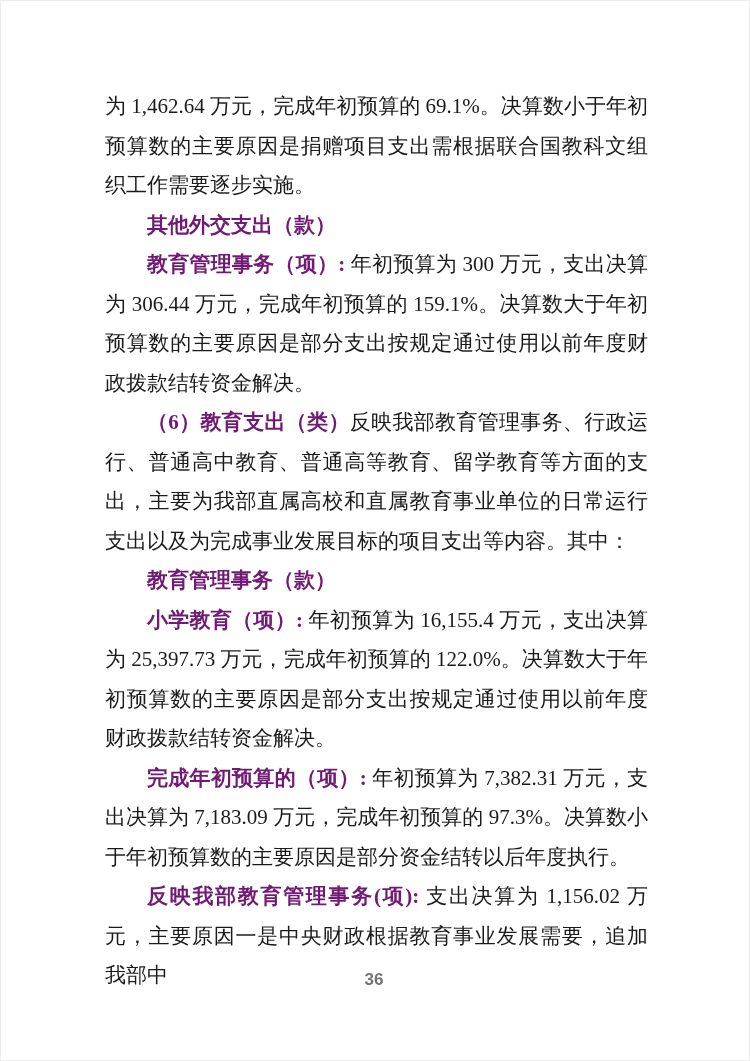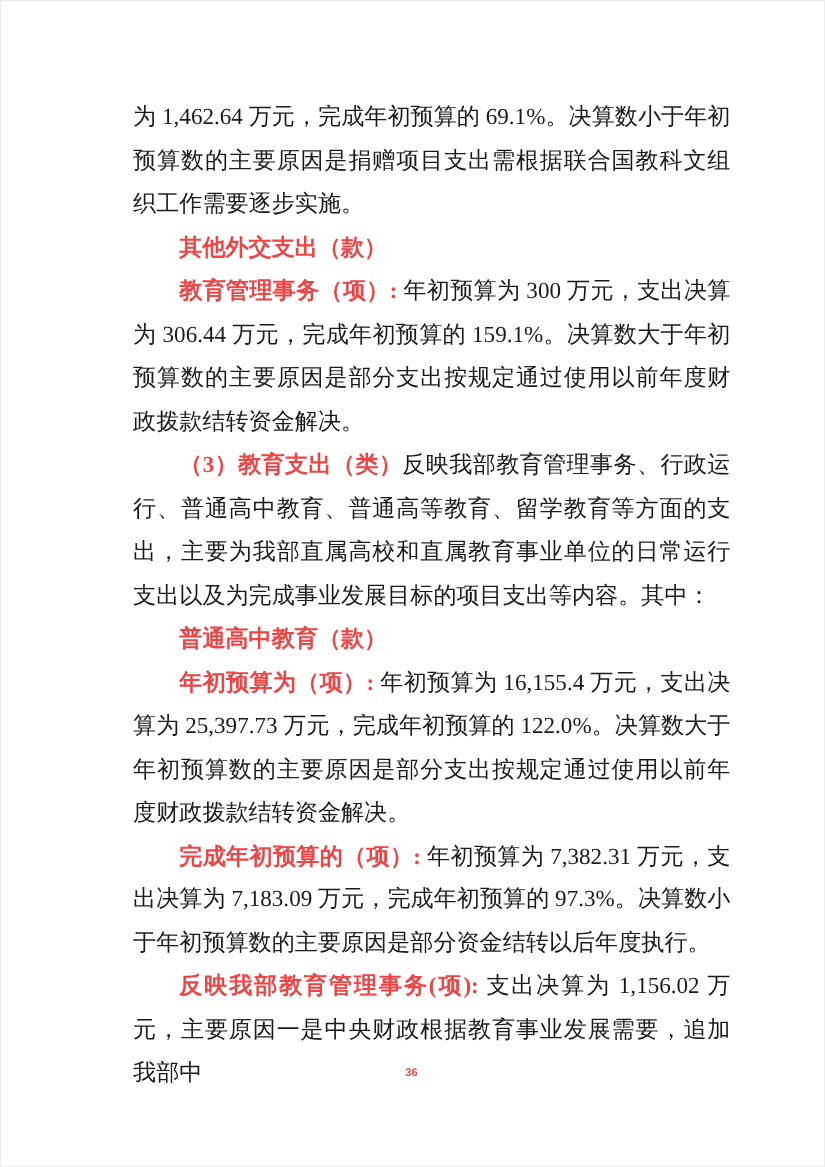--- a/index.html
+++ b/index.html
@@ -14,57 +14,56 @@
     background: #ffffff;
     overflow: hidden;
     box-sizing: border-box;
     border: 1px solid #ececec;
   }
   .doc-body {
     position: absolute;
     left: 104px;
     top: 86px;
     width: 543px;
-    margin-left: 16px;
   }
   .para {
     margin: 0;
     font-family: "Liberation Serif", "DejaVu Serif", serif;
     font-size: 21px;
     line-height: 39.5px;
     color: #1a1a1a;
     text-align: justify;
     text-justify: inter-character;
     word-break: break-all;
   }
   .para.indent {
     text-indent: 2em;
   }
   .run { font-weight: 400; }
-  .run.bold { font-weight: 700; color: #ef4444; }
+  .run.bold { font-weight: 700; color: #701a75; }
   .page-number {
     position: absolute;
     top: 969px;
     left: 0;
     width: 746px;
     text-align: center;
     font-family: "Liberation Sans", "DejaVu Sans", sans-serif;
-    font-size: 10px;
+    font-size: 17px;
     font-weight: 600;
-    color: #ef4444;
+    color: #737373;
   }
 </style>
 </head>
 <body>
 
 <div class="page">
   <div class="doc-body">
       <p class="para"><span class="run">为 1,462.64 万元，完成年初预算的 69.1%。决算数小于年初预算数的主要原因是捐赠项目支出需根据联合国教科文组织工作需要逐步实施。</span></p>
       <p class="para indent"><span class="run bold">其他外交支出（款）</span></p>
       <p class="para indent"><span class="run bold">教育管理事务（项）: </span><span class="run">年初预算为 300 万元，支出决算为 306.44 万元，完成年初预算的 159.1%。决算数大于年初预算数的主要原因是部分支出按规定通过使用以前年度财政拨款结转资金解决。</span></p>
-      <p class="para indent"><span class="run bold">（3）教育支出（类）</span><span class="run">反映我部教育管理事务、行政运行、普通高中教育、普通高等教育、留学教育等方面的支出，主要为我部直属高校和直属教育事业单位的日常运行支出以及为完成事业发展目标的项目支出等内容。其中：</span></p>
-      <p class="para indent"><span class="run bold">普通高中教育（款）</span></p>
-      <p class="para indent"><span class="run bold">年初预算为（项）: </span><span class="run">年初预算为 16,155.4 万元，支出决算为 25,397.73 万元，完成年初预算的 122.0%。决算数大于年初预算数的主要原因是部分支出按规定通过使用以前年度财政拨款结转资金解决。</span></p>
+      <p class="para indent"><span class="run bold">（6）教育支出（类）</span><span class="run">反映我部教育管理事务、行政运行、普通高中教育、普通高等教育、留学教育等方面的支出，主要为我部直属高校和直属教育事业单位的日常运行支出以及为完成事业发展目标的项目支出等内容。其中：</span></p>
+      <p class="para indent"><span class="run bold">教育管理事务（款）</span></p>
+      <p class="para indent"><span class="run bold">小学教育（项）: </span><span class="run">年初预算为 16,155.4 万元，支出决算为 25,397.73 万元，完成年初预算的 122.0%。决算数大于年初预算数的主要原因是部分支出按规定通过使用以前年度财政拨款结转资金解决。</span></p>
       <p class="para indent"><span class="run bold">完成年初预算的（项）: </span><span class="run">年初预算为 7,382.31 万元，支出决算为 7,183.09 万元，完成年初预算的 97.3%。决算数小于年初预算数的主要原因是部分资金结转以后年度执行。</span></p>
       <p class="para indent"><span class="run bold">反映我部教育管理事务(项): </span><span class="run">支出决算为 1,156.02 万元，主要原因一是中央财政根据教育事业发展需要，追加我部中</span></p>
     </div>
   <div class="page-number">36</div>
 </div>
 
 </body></html>

